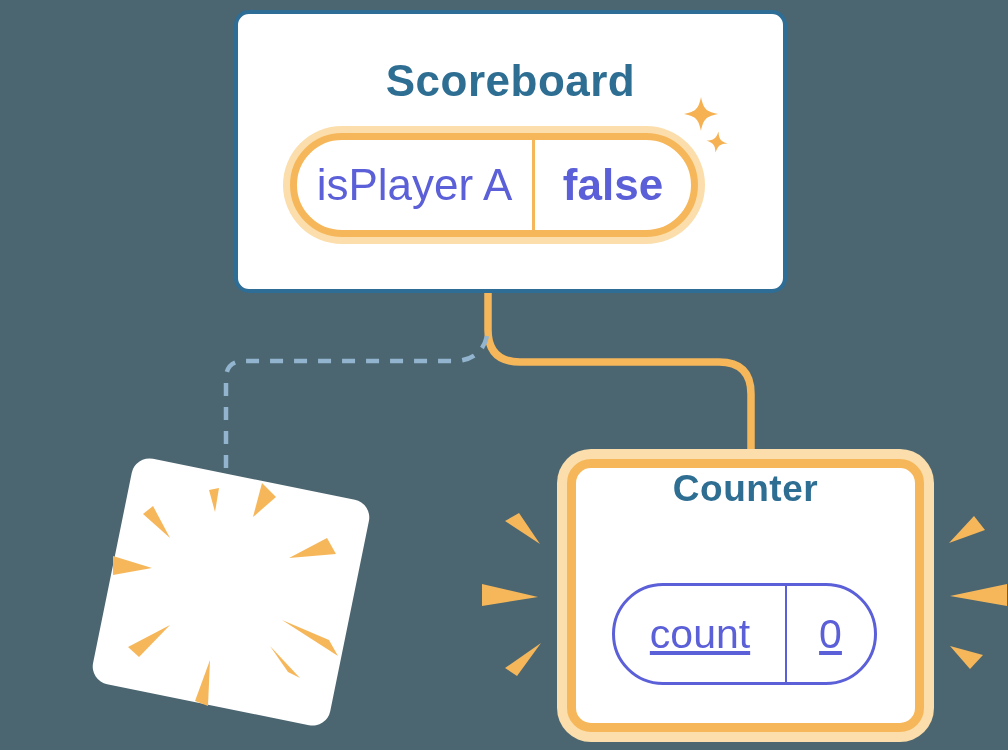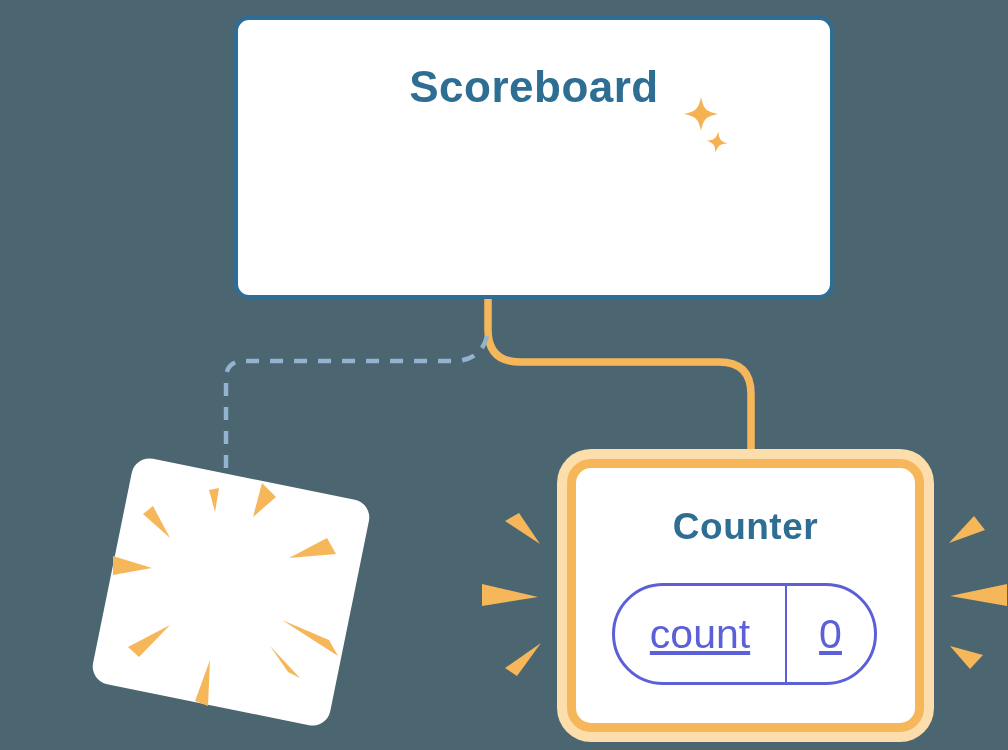--- a/index.html
+++ b/index.html
@@ -5,37 +5,37 @@
   html,body{margin:0;padding:0;background:#4B6670;}
   .canvas{
     position:relative;width:1008px;height:750px;background:#4B6670;
     overflow:hidden;font-family:"Liberation Sans",sans-serif;
   }
   svg.layer{position:absolute;left:0;top:0;width:1008px;height:750px;pointer-events:none;}
   #connectors{z-index:1;}
   #decorations{z-index:3;}
   .card{position:absolute;background:#FFFFFF;box-sizing:border-box;z-index:2;}
   #scoreboard{
-    left:234px;top:16px;width:600px;height:283px;
+    left:234px;top:10px;width:553px;height:283px;
     border:4px solid #2E6D96;border-radius:15px;
   }
   #counter{
     left:567px;top:459px;width:357px;height:273px;
     border:9px solid #F6B75B;border-radius:24px;
     box-shadow:0 0 0 10px #FBDEAB;
   }
   #destroyed{
     left:110px;top:477px;width:242px;height:230px;
     border-radius:18px;transform:rotate(11.5deg);
   }
   .card-title{
     text-align:center;color:#2E6E93;font-weight:600;letter-spacing:.5px;
   }
   #scoreboard .card-title{padding-top:42px;font-size:44px;}
-  #counter .card-title{padding-top:38px;font-size:37px;}
+  #counter .card-title{font-size:37px;}
   .pill{
     position:absolute;display:flex;align-items:stretch;box-sizing:border-box;
     background:#FFFFFF;
   }
   #scoreboard-pill{
     left:52px;top:119px;width:408px;height:104px;
     border:7px solid #F6B75B;border-radius:60px;
     box-shadow:0 0 0 7px #FBDEAB;
   }
   #counter-pill{
@@ -59,20 +59,24 @@
 
 <div class="canvas">
 
   <svg class="layer" id="connectors" viewBox="0 0 1008 750">
     <path d="M 488 278 L 488 330 Q 488 362 520 362 L 719 362 Q 751 362 751 394 L 751 464" fill="none" stroke="#F6B75B" stroke-width="7.5"></path>
     <path d="M 487 336 Q 482 358 458 361 L 244 361 Q 226 361 226 379 L 226 470" fill="none" stroke="#92B4CE" stroke-width="4.5" stroke-dasharray="13 11"></path>
   </svg>
 
   <div class="card" id="scoreboard">
     <div class="card-title">Scoreboard</div>
+    <div class="pill" id="scoreboard-pill">
+      <div class="pill-section pill-name">isPlayer A</div>
+      <div class="pill-section pill-value">false</div>
+    </div>
   </div>
 
   <div class="card" id="destroyed"></div>
 
   <div class="card" id="counter">
     <div class="card-title">Counter</div>
     <div class="pill" id="counter-pill">
       <div class="pill-section pill-name">count</div>
       <div class="pill-section pill-value">0</div>
     </div>

